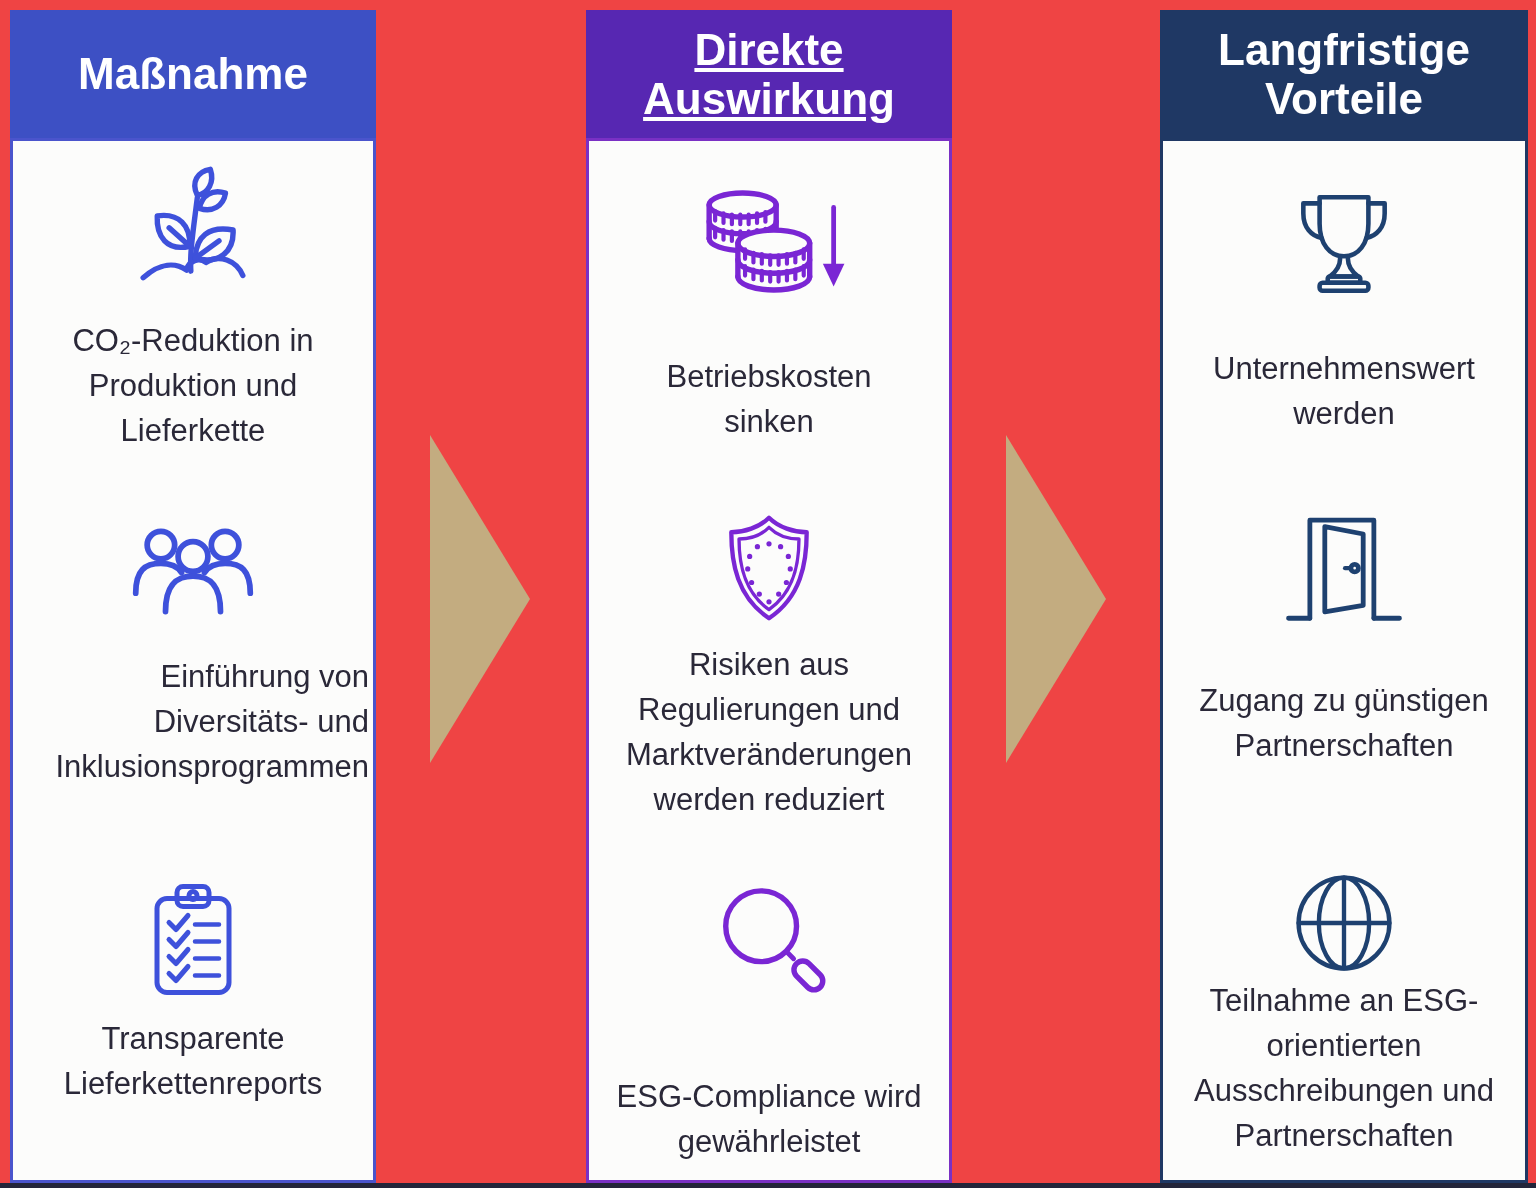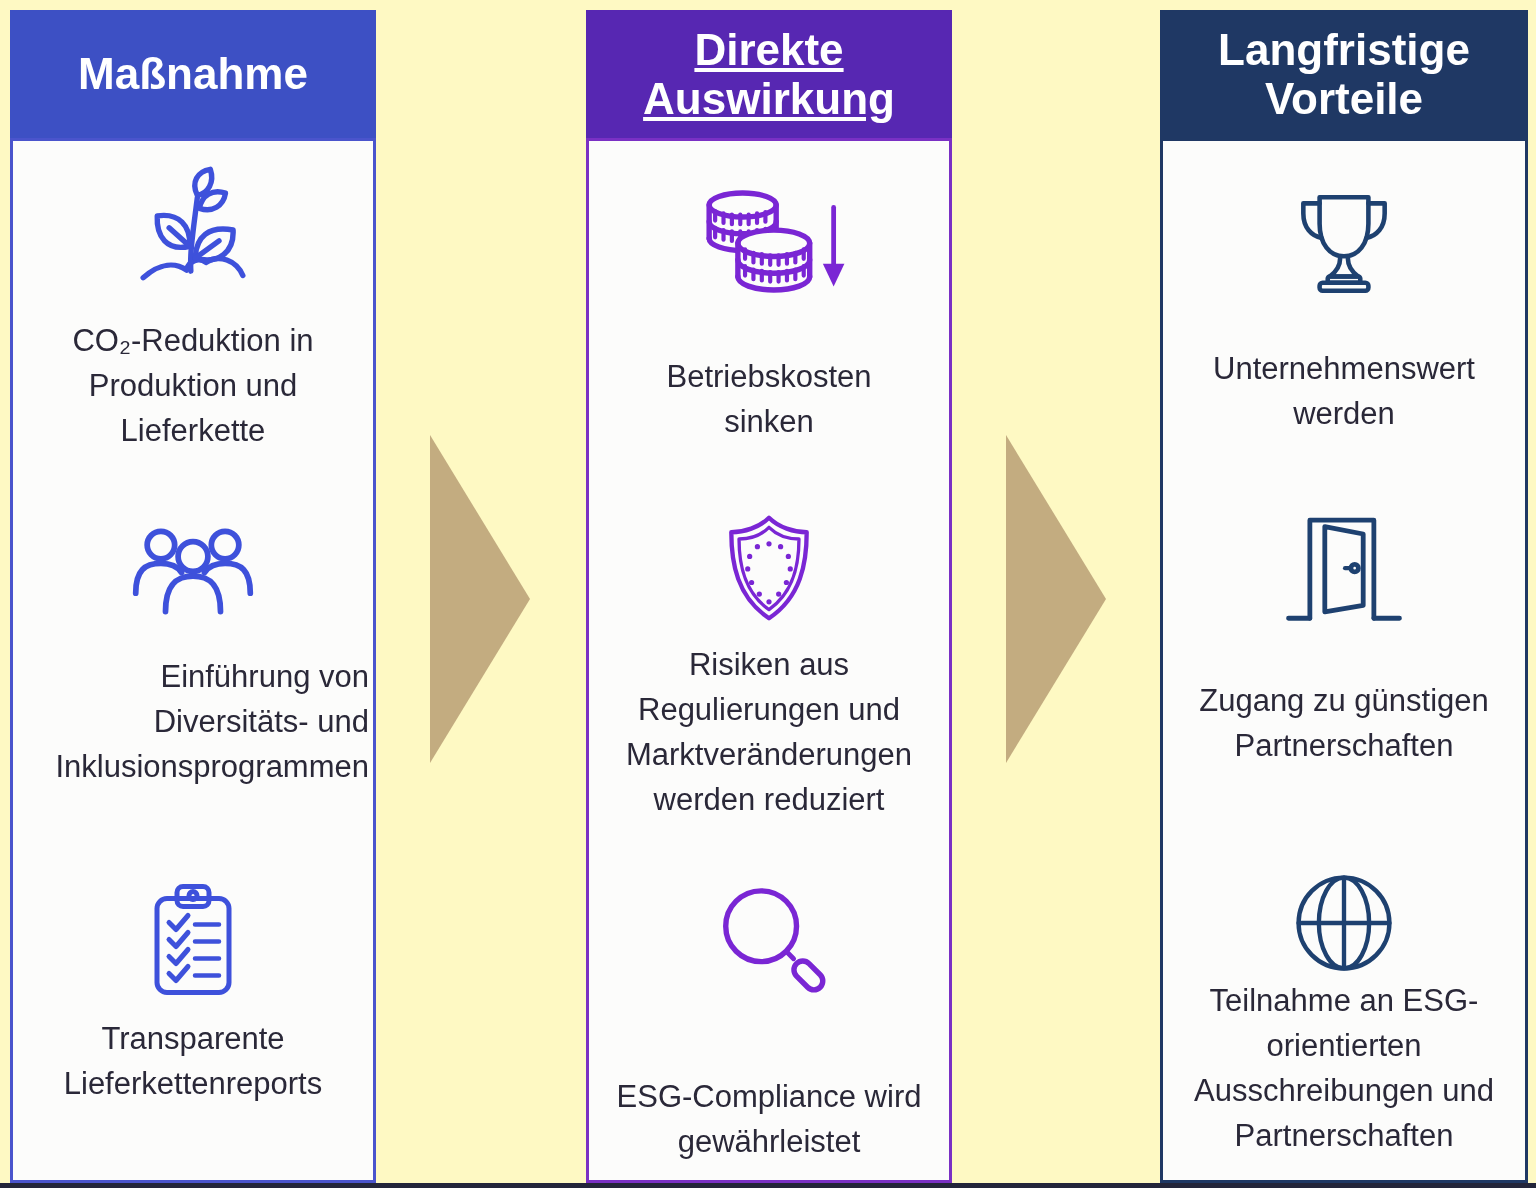--- a/index.html
+++ b/index.html
@@ -1,19 +1,19 @@
 <!DOCTYPE html>
 <html><head>
 <meta charset="utf-8">
 <style>
   html,body{margin:0;padding:0;}
   .canvas{
     position:relative;
     width:1536px;height:1188px;
-    background:#fef9c3;
+    background:#ef4444;
     overflow:hidden;
     font-family:"Liberation Sans","DejaVu Sans",sans-serif;
   }
   .col{position:absolute;top:10px;height:1173px;}
   .col-hd{
     height:128px;display:flex;align-items:center;justify-content:center;
     text-align:center;color:#FFFFFF;font-weight:bold;font-size:44px;line-height:1.12;
     padding:0 8px;box-sizing:border-box;
   }
   .col-bd{

